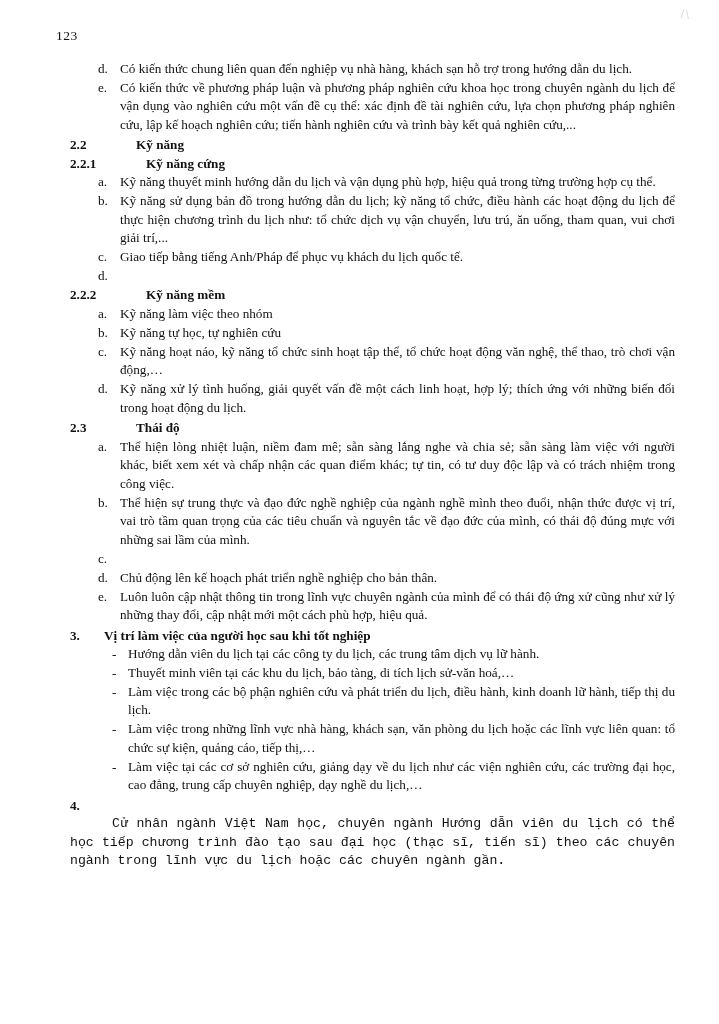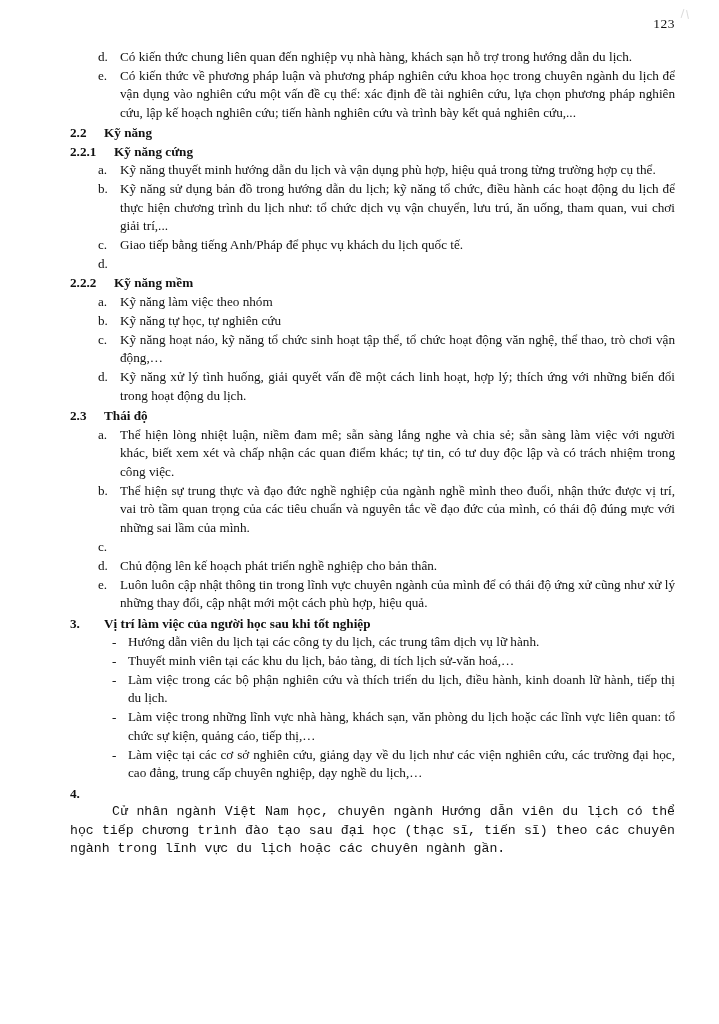--- a/index.html
+++ b/index.html
@@ -16,23 +16,23 @@
     overflow: hidden;
   }
   .page {
     width: 719px;
     height: 1024px;
     box-sizing: border-box;
     padding: 16px 44px 0 56px;
     position: relative;
   }
   .page-number {
-    text-align: right;
+    text-align: left;
     font-size: 13.5px;
-    margin: 0 0 16px 0;
+    margin: 12px 0 16px 0;
     letter-spacing: 0.5px;
   }
   .content {
     font-size: 13.2px;
     line-height: 1.40;
     text-align: justify;
   }
 
   
   .row {
@@ -58,28 +58,30 @@
   .lvl-dash { padding-left: 56px; }
   .lvl-dash .marker { width: 16px; }
 
   
   .heading-num {
     display: flex;
     align-items: flex-start;
     font-weight: bold;
     margin-top: 2px;
     padding-left: 14px;
+    gap: 32px;
   }
   .heading-num .marker { width: 34px; flex: 0 0 auto; }
 
   .heading-sub {
     font-weight: bold;
     padding-left: 14px;
     display: flex;
     align-items: flex-start;
+    gap: 32px;
   }
   .heading-sub .marker { width: 44px; flex: 0 0 auto; }
 
   .heading-major {
     display: flex;
     align-items: flex-start;
     font-weight: bold;
     padding-left: 14px;
     margin-top: 2px;
   }
@@ -202,21 +204,21 @@
       <div class="row lvl-dash">
         <span class="marker">-</span>
         <span class="txt">Hướng dẫn viên du lịch tại các công ty du lịch, các trung tâm dịch vụ lữ hành.</span>
       </div>
       <div class="row lvl-dash">
         <span class="marker">-</span>
         <span class="txt">Thuyết minh viên tại các khu du lịch, bảo tàng, di tích lịch sử-văn hoá,…</span>
       </div>
       <div class="row lvl-dash">
         <span class="marker">-</span>
-        <span class="txt">Làm việc trong các bộ phận nghiên cứu và thích triển du lịch, điều hành, kinh doanh lữ hành, tiếp thị du lịch.</span>
+        <span class="txt">Làm việc trong các bộ phận nghiên cứu và phát triển du lịch, điều hành, kinh doanh lữ hành, tiếp thị du lịch.</span>
       </div>
       <div class="row lvl-dash">
         <span class="marker">-</span>
         <span class="txt">Làm việc trong những lĩnh vực nhà hàng, khách sạn, văn phòng du lịch hoặc các lĩnh vực liên quan: tổ chức sự kiện, quảng cáo, tiếp thị,…</span>
       </div>
       <div class="row lvl-dash">
         <span class="marker">-</span>
         <span class="txt">Làm việc tại các cơ sở nghiên cứu, giảng dạy về du lịch như các viện nghiên cứu, các trường đại học, cao đẳng, trung cấp chuyên nghiệp, dạy nghề du lịch,…</span>
       </div>
       <div class="heading-major">

